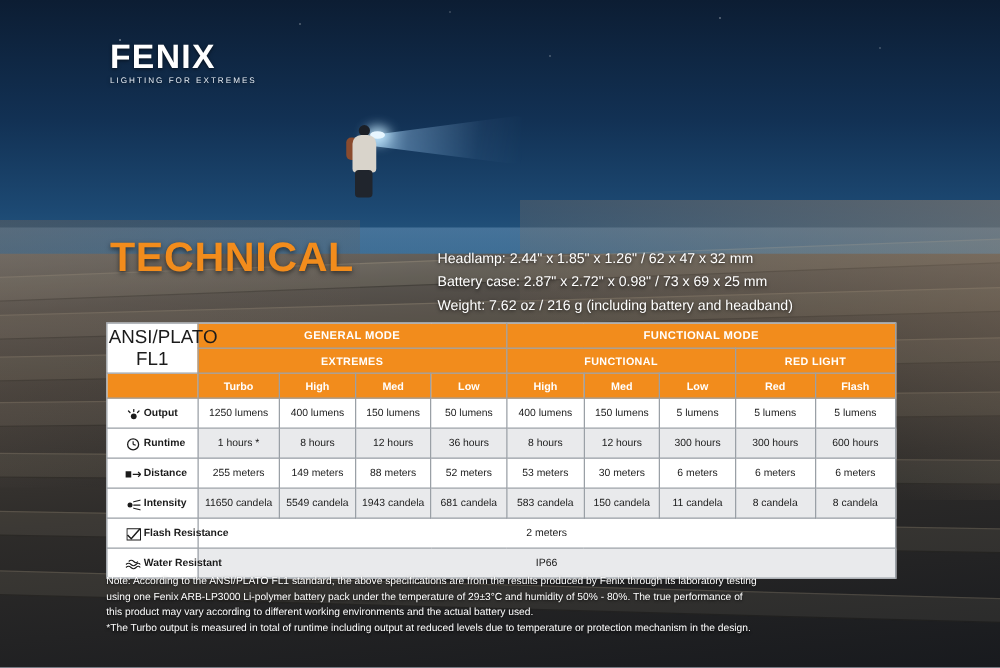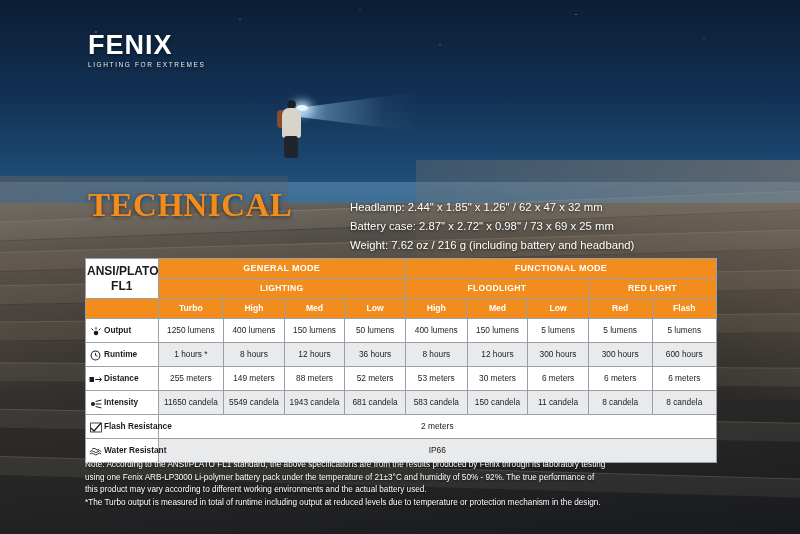--- a/index.html
+++ b/index.html
@@ -159,21 +159,21 @@
     position: absolute;
     left: 88px;
     top: 188px;
     color: #f28c1c;
     font-size: 33px;
     font-weight: bold;
     line-height: 1.08;
     letter-spacing: 0.5px;
     text-shadow: 0 1px 4px rgba(0,0,0,0.55);
   }
-  .title div { white-space: nowrap; font-family: Liberation Serif, serif; }
+  .title div { white-space: nowrap; }
 
   
   .specs {
     position: absolute;
     left: 350px;
     top: 198px;
     color: #ffffff;
     font-size: 11.3px;
     line-height: 1.68;
     text-shadow: 0 1px 3px rgba(0,0,0,0.7);
@@ -208,29 +208,29 @@
     color: #ffffff;
     font-weight: bold;
     font-size: 8.6px;
     height: 15px;
   }
   .hdr-mode { font-size: 9px; letter-spacing: 0.3px; }
   .hdr-sub { font-size: 8.6px; letter-spacing: 0.3px; }
   .rowlabel {
     background: #ffffff;
     text-align: left;
-    padding-left: 3px;
+    padding-left: 14px;
     font-weight: bold;
     font-size: 8.3px;
     white-space: nowrap;
   }
   .ansi-cell {
     background: #ffffff;
-    font-weight: bold;
-    font-size: 12px;
+    font-weight: normal;
+    font-size: 15px;
   }
   .body-row td { height: 19px; }
   .shade { background: #e9eaec; }
   .row-ico {
     display: inline-block;
     width: 13px;
     text-align: center;
     margin-right: 2px;
     position: relative;
     top: 1px;
@@ -309,22 +309,22 @@
         <col style="width:10.1%">
         <col style="width:10.2%">
       </colgroup>
       <tbody>
         <tr>
           <td class="ansi-cell" rowspan="2">ANSI/PLATO FL1</td>
           <td class="hdr hdr-mode" colspan="4">GENERAL MODE</td>
           <td class="hdr hdr-mode" colspan="5">FUNCTIONAL MODE</td>
         </tr>
         <tr>
-          <td class="hdr hdr-sub" colspan="4">LIGHTING</td>
-          <td class="hdr hdr-sub" colspan="3">FLOODLIGHT</td>
+          <td class="hdr hdr-sub" colspan="4">EXTREMES</td>
+          <td class="hdr hdr-sub" colspan="3">FUNCTIONAL</td>
           <td class="hdr hdr-sub" colspan="2">RED LIGHT</td>
         </tr>
         <tr>
           <td class="hdr"></td>
           <td class="hdr">Turbo</td>
           <td class="hdr">High</td>
           <td class="hdr">Med</td>
           <td class="hdr">Low</td>
           <td class="hdr">High</td>
           <td class="hdr">Med</td>
@@ -451,18 +451,18 @@
             </span><span>Water Resistant</span>
           </td>
           <td class="wide-cell" colspan="9">IP66</td>
         </tr>
       </tbody>
     </table>
   </div>
 
   <div class="note">
     <p>Note: According to the ANSI/PLATO FL1 standard, the above specifications are from the results produced by Fenix through its laboratory testing</p>
-    <p>using one Fenix ARB-LP3000 Li-polymer battery pack under the temperature of 21±3°C and humidity of 50% - 92%. The true performance of</p>
+    <p>using one Fenix ARB-LP3000 Li-polymer battery pack under the temperature of 29±3°C and humidity of 50% - 80%. The true performance of</p>
     <p>this product may vary according to different working environments and the actual battery used.</p>
     <p>*The Turbo output is measured in total of runtime including output at reduced levels due to temperature or protection mechanism in the design.</p>
   </div>
 
 </div>
 
 </body></html>

